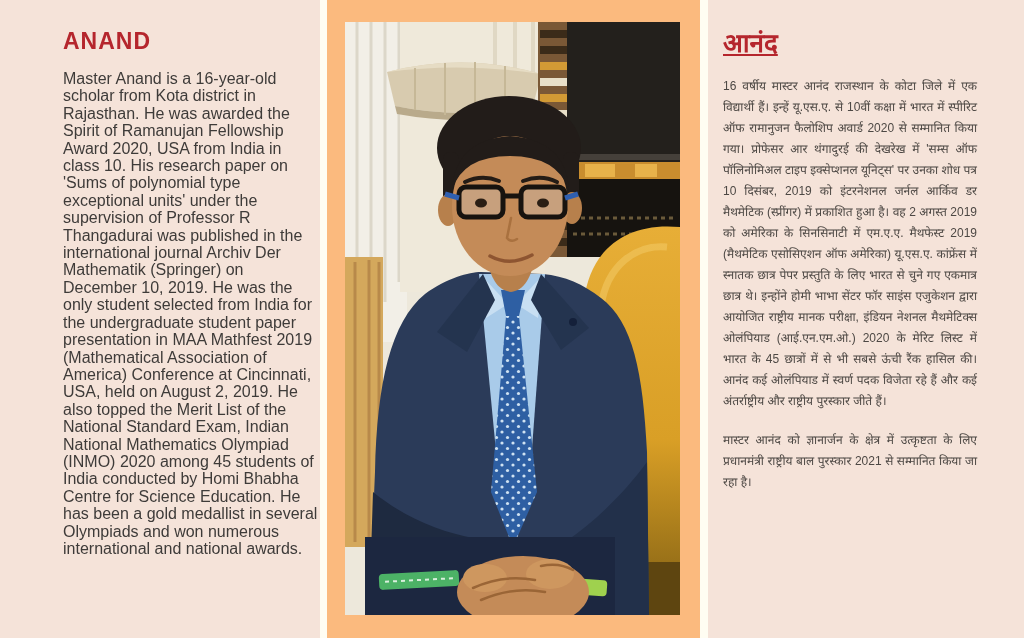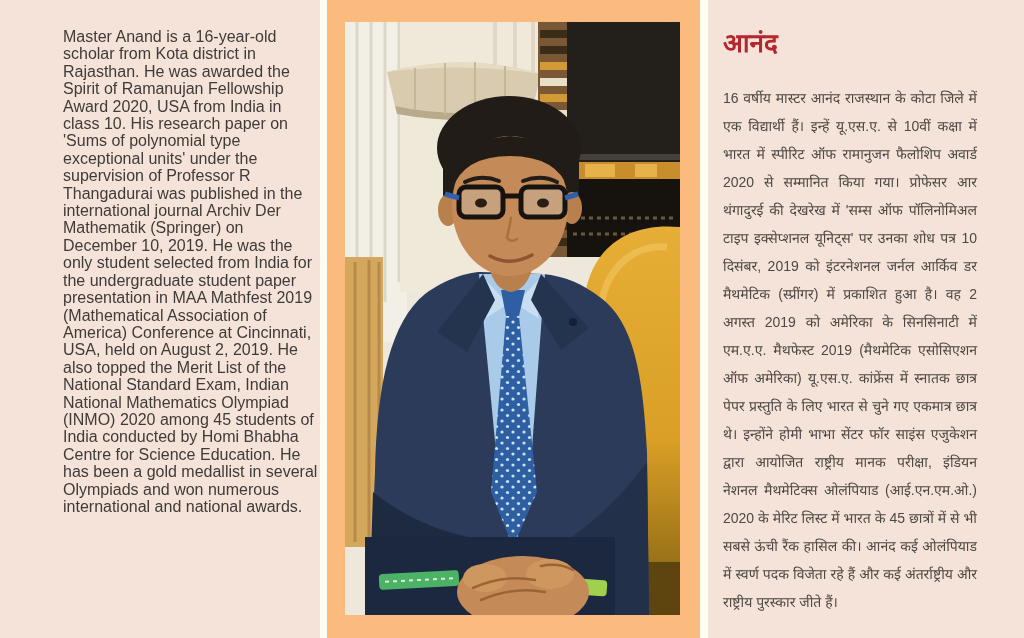--- a/index.html
+++ b/index.html
@@ -55,34 +55,36 @@
   
   .right-panel {
     position: absolute;
     left: 723px; top: 24px;
     width: 254px;
   }
   .title-hi {
     color: #B5262D;
     font-size: 26px;
     font-weight: 700;
-    margin-bottom: 24px;
+    margin-bottom: 16px;
+    text-decoration: underline;
   }
   .body-hi p {
     color: #4D4844;
-    font-size: 14px;
-    line-height: 28px;
+    font-size: 12px;
+    line-height: 21px;
     text-align: justify;
     margin-bottom: 18px;
   }
 </style>
 </head>
 <body>
 
 <section class="left-panel">
+  <h1 class="title-en">ANAND</h1>
   <div class="body-en">
     <p>Master Anand is a 16-year-old scholar from Kota district in Rajasthan. He was awarded the Spirit of Ramanujan Fellowship Award 2020, USA from India in class 10. His research paper on 'Sums of polynomial type exceptional units' under the supervision of Professor R Thangadurai was published in the international journal Archiv Der Mathematik (Springer) on December 10, 2019. He was the only student selected from India for the undergraduate student paper presentation in MAA Mathfest 2019 (Mathematical Association of America) Conference at Cincinnati, USA, held on August 2, 2019. He also topped the Merit List of the National Standard Exam, Indian National Mathematics Olympiad (INMO) 2020 among 45 students of India conducted by Homi Bhabha Centre for Science Education. He has been a gold medallist in several Olympiads and won numerous international and national awards.</p>
   </div>
 </section>
 
 <div class="frame-gap">
   <div class="frame-orange">
     <div class="photo">
       <svg width="335" height="593" viewBox="0 0 335 593" role="img" aria-label="Teenage boy wearing black glasses, navy blue suit and blue polka-dot tie, seated with hands clasped on a golden chair in front of curtains and wooden shutters">
         <defs>
@@ -223,14 +225,15 @@
         </g>
       </svg>
     </div>
   </div>
 </div>
 
 <section class="right-panel">
   <h1 class="title-hi">आनंद</h1>
   <div class="body-hi">
     <p>16 वर्षीय मास्टर आनंद राजस्थान के कोटा जिले में एक विद्यार्थी हैं। इन्हें यू.एस.ए. से 10वीं कक्षा में भारत में स्पीरिट ऑफ रामानुजन फैलोशिप अवार्ड 2020 से सम्मानित किया गया। प्रोफेसर आर थंगादुरई की देखरेख में 'सम्स ऑफ पॉलिनोमिअल टाइप इक्सेप्शनल यूनिट्स' पर उनका शोध पत्र 10 दिसंबर, 2019 को इंटरनेशनल जर्नल आर्किव डर मैथमेटिक (स्प्रींगर) में प्रकाशित हुआ है। वह 2 अगस्त 2019 को अमेरिका के सिनसिनाटी में एम.ए.ए. मैथफेस्ट 2019 (मैथमेटिक एसोसिएशन ऑफ अमेरिका) यू.एस.ए. कांफ्रेंस में स्नातक छात्र पेपर प्रस्तुति के लिए भारत से चुने गए एकमात्र छात्र थे। इन्होंने होमी भाभा सेंटर फॉर साइंस एजुकेशन द्वारा आयोजित राष्ट्रीय मानक परीक्षा, इंडियन नेशनल मैथमेटिक्स ओलंपियाड (आई.एन.एम.ओ.) 2020 के मेरिट लिस्ट में भारत के 45 छात्रों में से भी सबसे ऊंची रैंक हासिल की। आनंद कई ओलंपियाड में स्वर्ण पदक विजेता रहे हैं और कई अंतर्राष्ट्रीय और राष्ट्रीय पुरस्कार जीते हैं।</p>
+    <p>मास्टर आनंद को ज्ञानार्जन के क्षेत्र में उत्कृष्टता के लिए प्रधानमंत्री राष्ट्रीय बाल पुरस्कार 2021 से सम्मानित किया जा रहा है।</p>
   </div>
 </section>
 
 </body></html>

